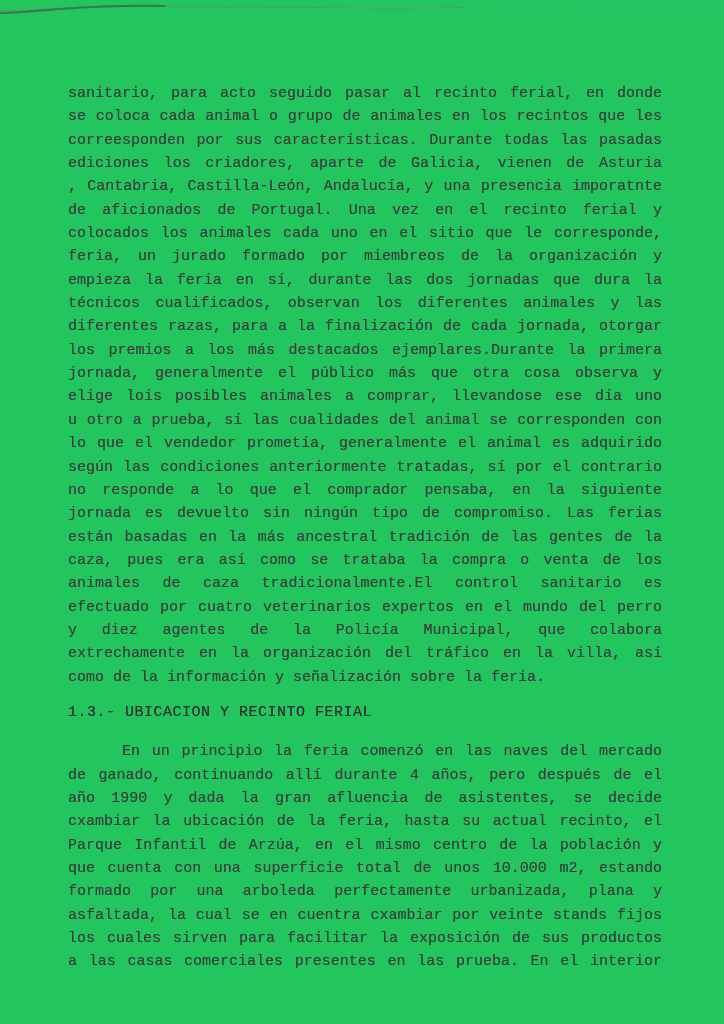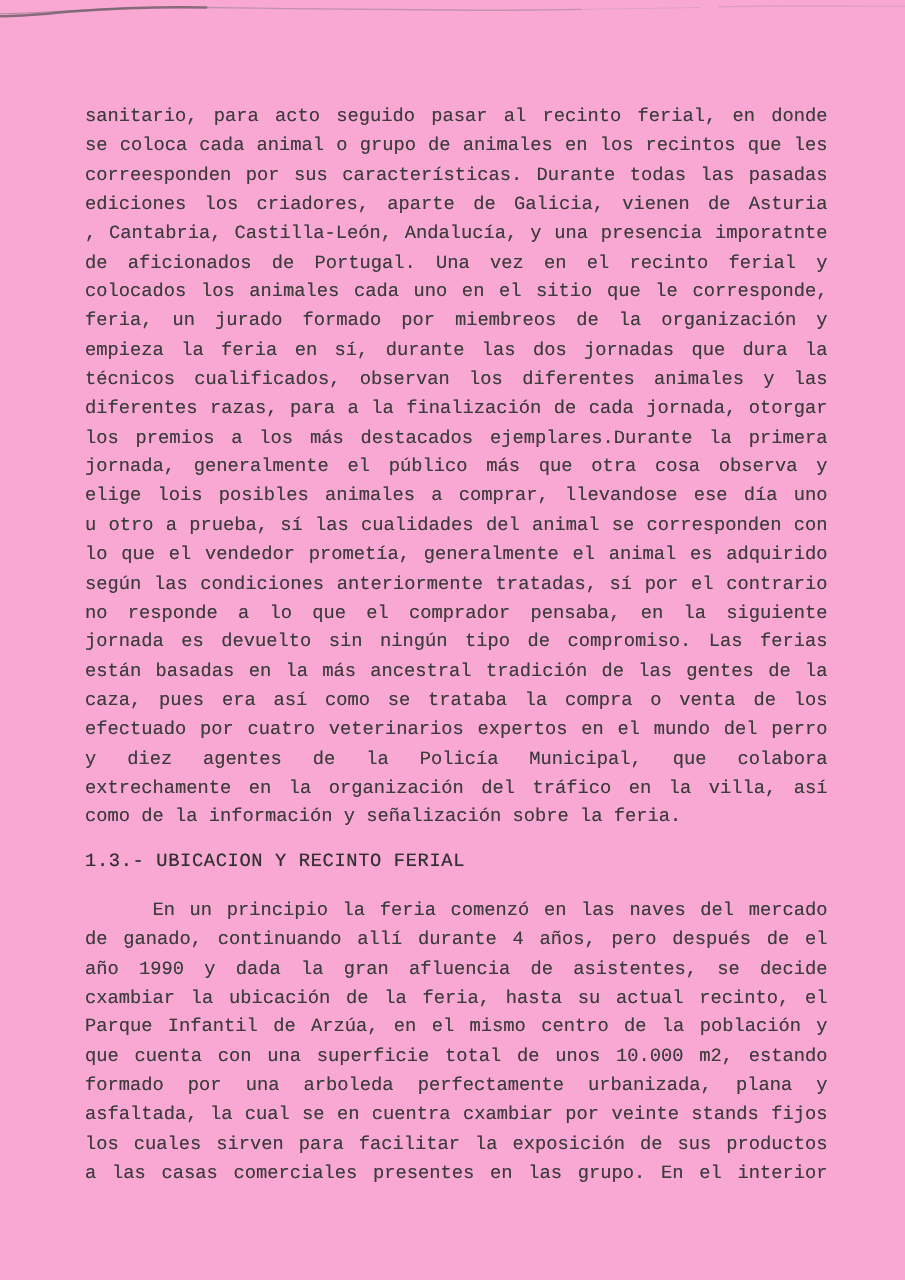--- a/index.html
+++ b/index.html
@@ -1,21 +1,21 @@
 <!DOCTYPE html>
 <html><head>
 <meta charset="utf-8">
 <style>
   html, body { margin: 0; padding: 0; background: #e8e8e8; }
   .page {
     position: relative;
     width: 724px;
     height: 1024px;
     margin: 0 auto;
-    background: #f9a8d4;
+    background: #22c55e;
     overflow: hidden;
     font-family: "Liberation Mono", "DejaVu Sans Mono", monospace;
   }
   .scan-artifact {
     position: absolute;
     top: 0; left: 0;
     width: 724px; height: 24px;
     pointer-events: none;
   }
   .content {
@@ -78,35 +78,36 @@
         <div class="line">los premios a los más destacados ejemplares.Durante la primera</div>
         <div class="line">jornada, generalmente el público más que otra cosa observa y</div>
         <div class="line">elige lois posibles animales a comprar, llevandose ese día uno</div>
         <div class="line">u otro a prueba, sí las cualidades del animal se corresponden con</div>
         <div class="line">lo que el vendedor prometía, generalmente el animal es adquirido</div>
         <div class="line">según las condiciones anteriormente tratadas, sí por el contrario</div>
         <div class="line">no responde a lo que el comprador pensaba, en la siguiente</div>
         <div class="line">jornada es devuelto sin ningún tipo de compromiso. Las ferias</div>
         <div class="line">están basadas en la más ancestral tradición de las gentes de la</div>
         <div class="line">caza, pues era así como se trataba la compra o venta de los</div>
+        <div class="line">animales de caza tradicionalmente.El control sanitario es</div>
         <div class="line">efectuado por cuatro veterinarios expertos en el mundo del perro</div>
         <div class="line">y diez agentes de la Policía Municipal, que colabora</div>
         <div class="line">extrechamente en la organización del tráfico en la villa, así</div>
         <div class="line last">como de la información y señalización sobre la feria.</div>
       </div>
 
     <div class="heading">1.3.- UBICACION Y RECINTO FERIAL</div>
 
     <div>
         <div class="line indent">En un principio la feria comenzó en las naves del mercado</div>
         <div class="line">de ganado, continuando allí durante 4 años, pero después de el</div>
         <div class="line">año 1990 y dada la gran afluencia de asistentes, se decide</div>
         <div class="line">cxambiar la ubicación de la feria, hasta su actual recinto, el</div>
         <div class="line">Parque Infantil de Arzúa, en el mismo centro de la población y</div>
         <div class="line">que cuenta con una superficie total de unos 10.000 m2, estando</div>
         <div class="line">formado por una arboleda perfectamente urbanizada, plana y</div>
         <div class="line">asfaltada, la cual se en cuentra cxambiar por veinte stands fijos</div>
         <div class="line">los cuales sirven para facilitar la exposición de sus productos</div>
-        <div class="line">a las casas comerciales presentes en las grupo. En el interior</div>
+        <div class="line">a las casas comerciales presentes en las prueba. En el interior</div>
       </div>
   </div>
 
 </div>
 
 </body></html>

